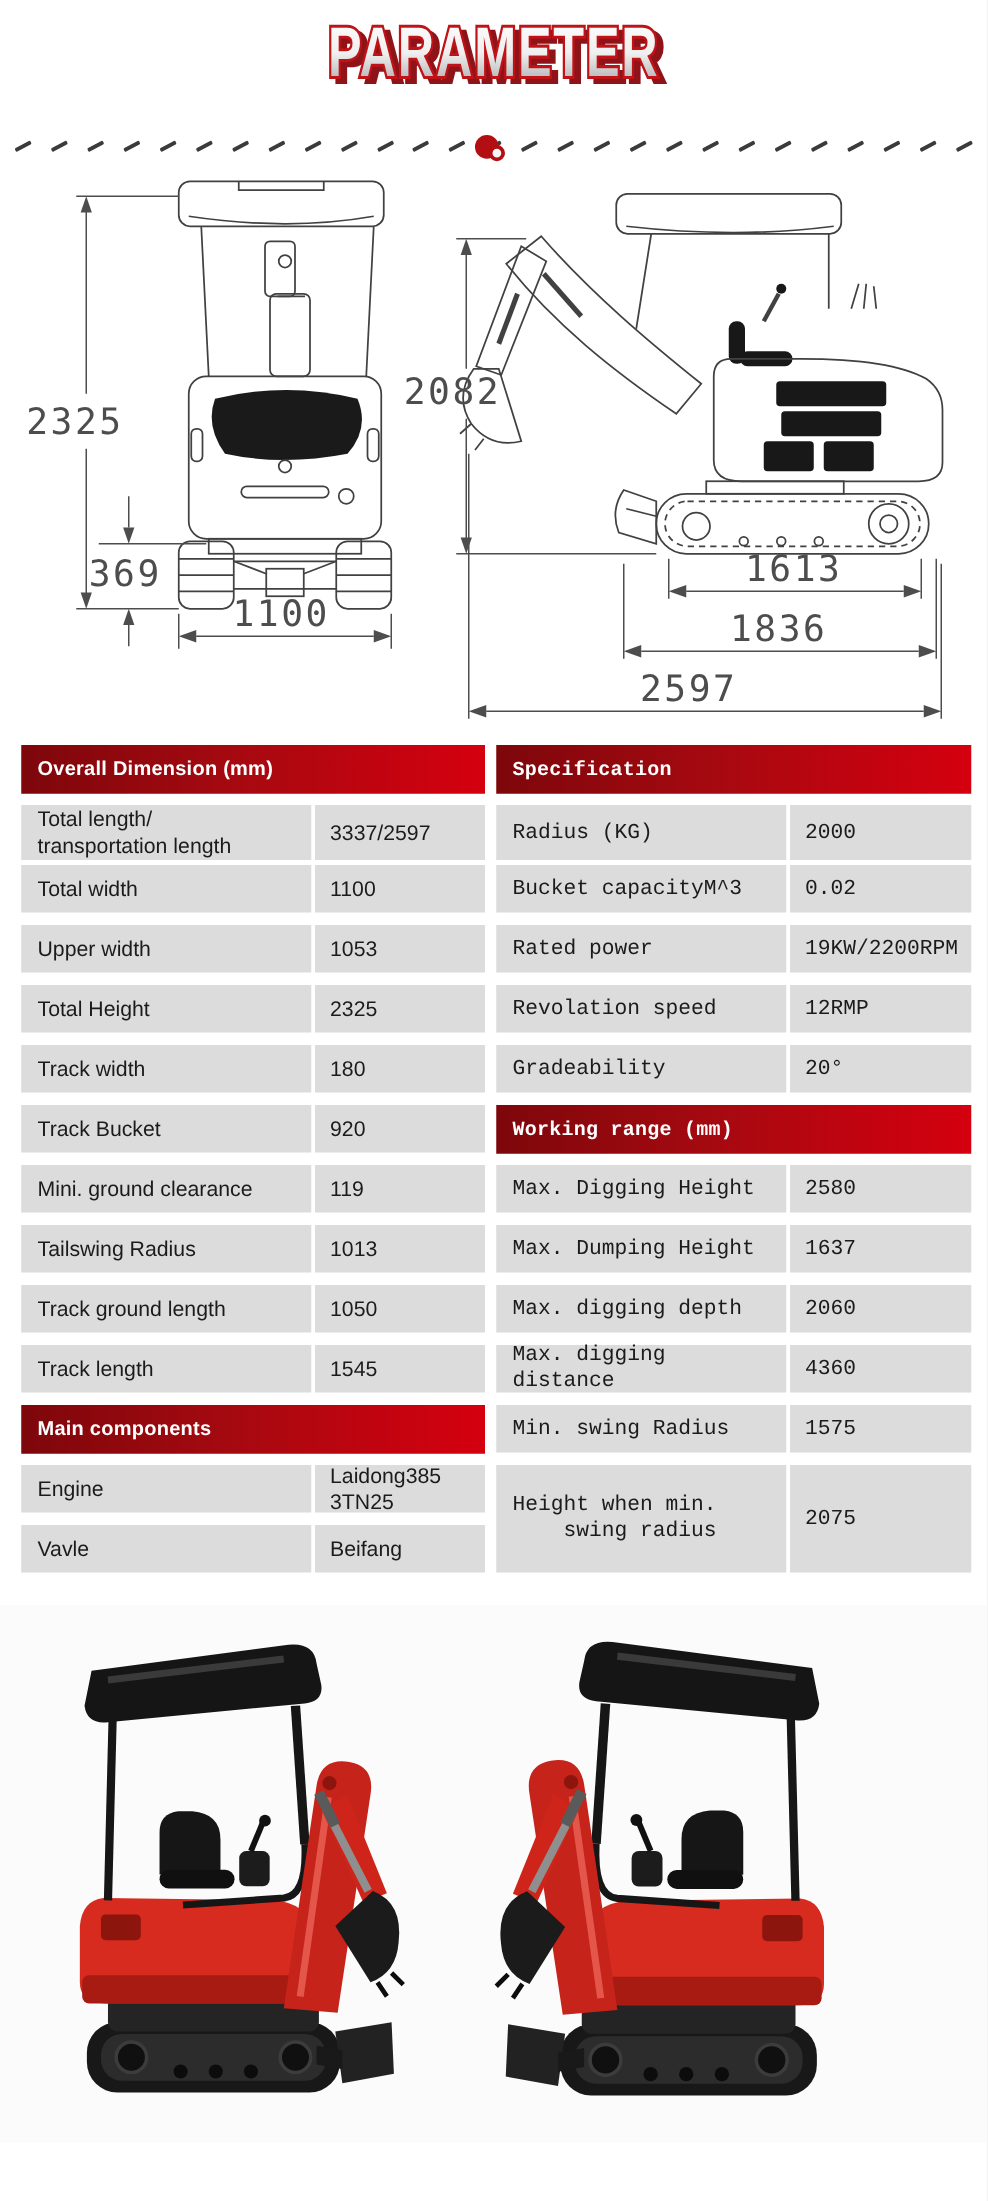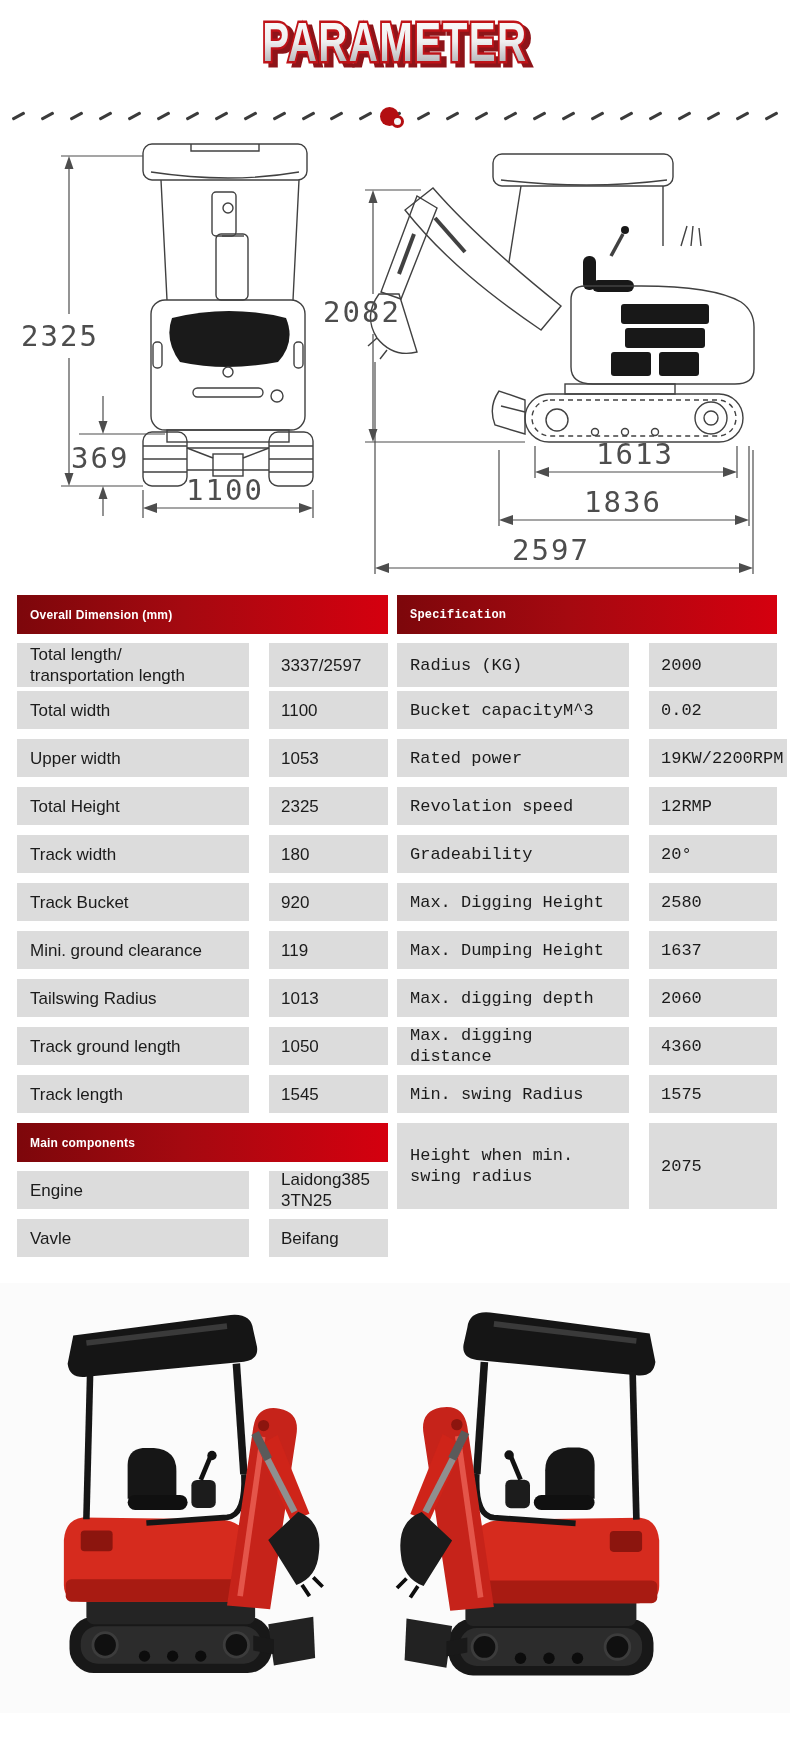--- a/index.html
+++ b/index.html
@@ -19,28 +19,28 @@
   .svg-rear{margin-left:15px;}
   .svg-side{margin-left:2px;}
   .dimtxt{font-family:"DejaVu Sans Mono",monospace;font-size:29px;fill:#4d4d4d;letter-spacing:2px;}
   
   .tables{display:flex;margin:16px 13px 0 17px;gap:9px;}
   .col{display:flex;flex-direction:column;}
   .col-left{width:371px;}
   .col-right{width:380px;font-family:Liberation Mono, monospace;}
   .thead{height:39px;margin-bottom:9px;display:flex;align-items:center;padding-left:13px;
          background:linear-gradient(90deg,#7d070b 0%,#a50910 45%,#d5000f 100%);
-         color:#fff;font-size:12px;font-weight:600;letter-spacing:.2px;}
+         color:#fff;font-size:16px;font-weight:600;letter-spacing:.2px;}
   .row{display:flex;gap:3px;height:38px;margin-bottom:10px;}
   .row.first{height:44px;margin-bottom:4px;}
-  .row.tall{height:86px;margin-bottom:0;}
+  .row.tall{height:86px;margin-bottom:0;text-align:right;}
   .row.last{margin-bottom:0;}
   .cell{background:#dcdcdc;display:flex;align-items:center;color:#1b1b1b;font-size:17px;line-height:21px;}
   .cell.label{flex:0 0 213px;padding-left:13px;padding-right:6px;white-space:pre-line;}
-  .cell.value{flex:1;padding-left:12px;padding-right:4px;margin-left:17px;}
+  .cell.value{flex:1;padding-left:12px;padding-right:4px;}
   
   .photos{margin-top:26px;height:430px;background:#fbfbfb;display:flex;
           justify-content:space-between;align-items:flex-start;padding:0 32px;box-sizing:border-box;}
 </style>
 </head>
 <body>
 
 <div class="page">
 
   <div class="title-wrap">
@@ -279,20 +279,23 @@
         <div class="cell value">19KW/2200RPM</div>
       </div>
       <div class="row">
         <div class="cell label">Revolation speed</div>
         <div class="cell value">12RMP</div>
       </div>
       <div class="row">
         <div class="cell label">Gradeability</div>
         <div class="cell value">20°</div>
       </div>
+      <div class="thead">
+        <span>Working range (mm)</span>
+      </div>
       <div class="row">
         <div class="cell label">Max. Digging Height</div>
         <div class="cell value">2580</div>
       </div>
       <div class="row">
         <div class="cell label">Max. Dumping Height</div>
         <div class="cell value">1637</div>
       </div>
       <div class="row">
         <div class="cell label">Max. digging depth</div>

